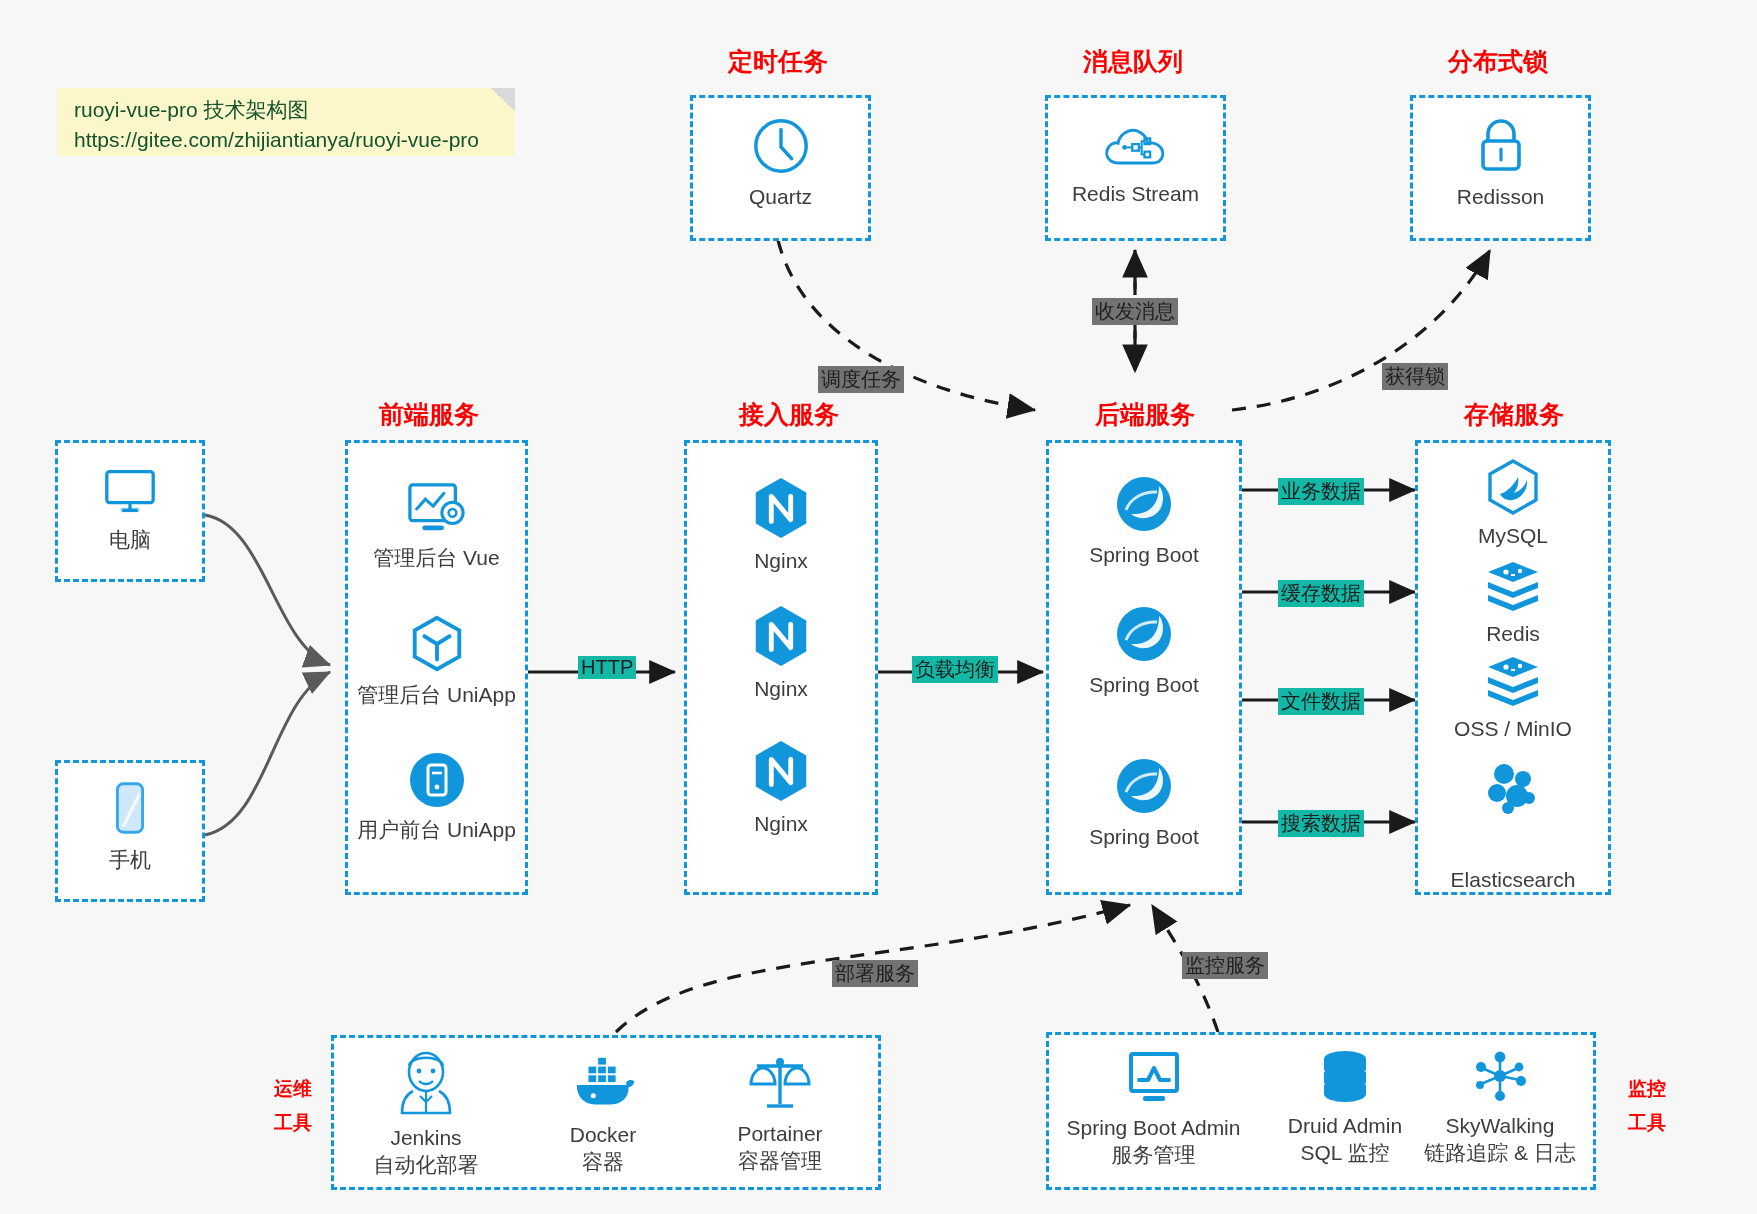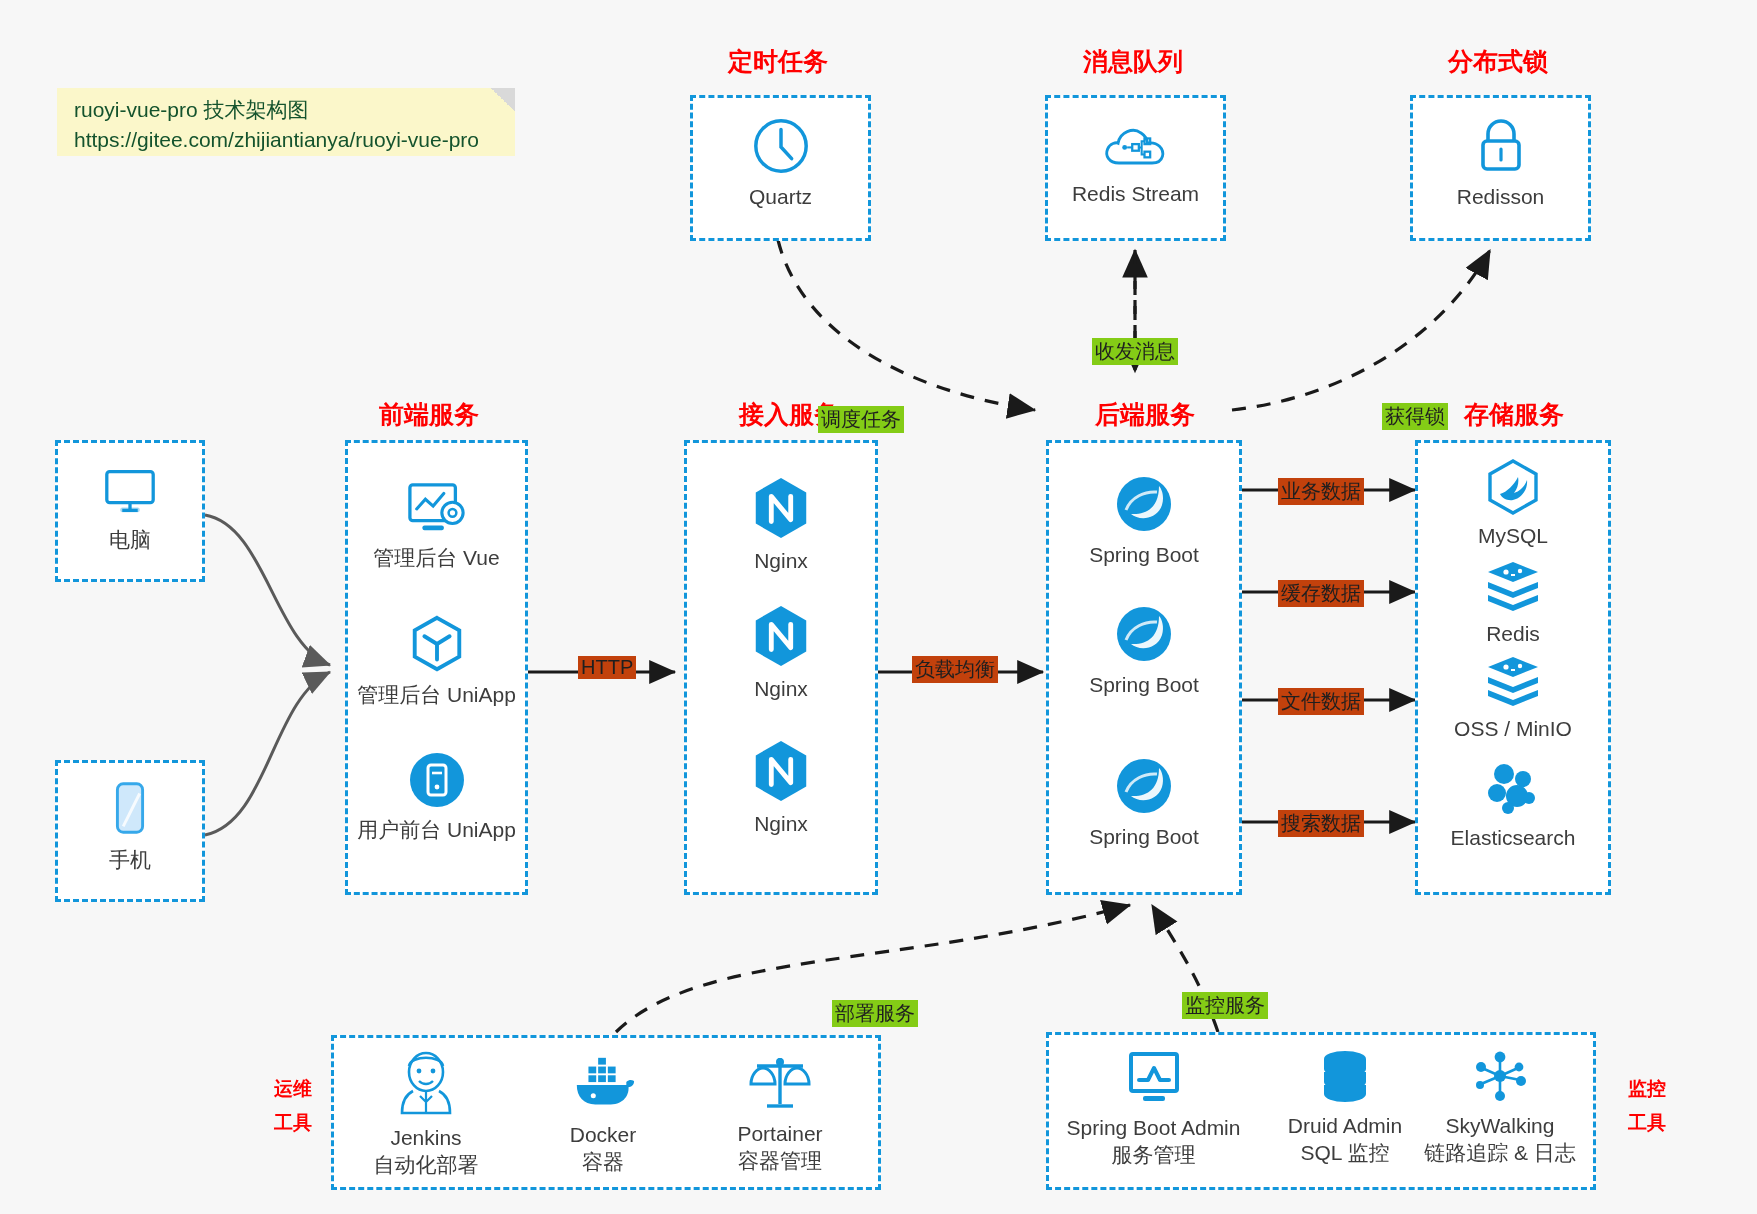--- a/index.html
+++ b/index.html
@@ -53,24 +53,24 @@
     font-size:21px;color:#3d3d3d;white-space:nowrap;text-align:center;
     margin-top:6px;line-height:27px;
   }
   .node .cap.sub{margin-top:0px;}
   .ico{display:block;}
 
   
   .elabel{
     position:absolute;
     font-size:20px;color:#1f1f1f;white-space:nowrap;
-    background:#c2410c;padding:0 3px;
+    background:#14b8a6;padding:0 3px;
     z-index:5;
   }
-  .elabel.plain{background:#84cc16;margin-top:40px;}
+  .elabel.plain{background:#737373;}
   svg.wires{position:absolute;left:0;top:0;width:1757px;height:1214px;z-index:2;overflow:visible;}
 </style>
 </head>
 <body>
 
 <div class="stage">
 
   <svg class="wires" viewBox="0 0 1757 1214">
     <defs>
       <marker id="ah" markerWidth="11" markerHeight="11" refX="8.6" refY="4" orient="auto">
@@ -284,21 +284,21 @@
       <path d="M29 4 L54 14 L29 24 L4 14 Z" fill="#1296db"></path>
       <path d="M4 24 L29 34 L54 24 L54 30 L29 40 L4 30 Z" fill="#1296db"></path>
       <path d="M4 37 L29 47 L54 37 L54 43 L29 53 L4 43 Z" fill="#1296db"></path>
       <circle cx="22" cy="14" r="2.6" fill="#fff"></circle>
       <circle cx="36" cy="13" r="2.2" fill="#fff"></circle>
       <path d="M27 17 l4 0" stroke="#fff" stroke-width="2"></path>
     </svg>
     <div class="cap">OSS / MinIO</div>
   </div>
 
-  <div class="node" style="left:1415px;top:760px;width:196px;">
+  <div class="node" style="left:1415px;top:760px;width:196px;gap:42px;">
     <svg class="ico" width="58" height="58" viewBox="0 0 58 58">
       <circle cx="20" cy="14" r="10" fill="#1296db"></circle>
       <circle cx="39" cy="19" r="8" fill="#1296db"></circle>
       <circle cx="13" cy="33" r="9" fill="#1296db"></circle>
       <circle cx="33" cy="36" r="11" fill="#1296db"></circle>
       <circle cx="45" cy="38" r="6" fill="#1296db"></circle>
       <circle cx="24" cy="48" r="6" fill="#1296db"></circle>
     </svg>
     <div class="cap">Elasticsearch</div>
   </div>

